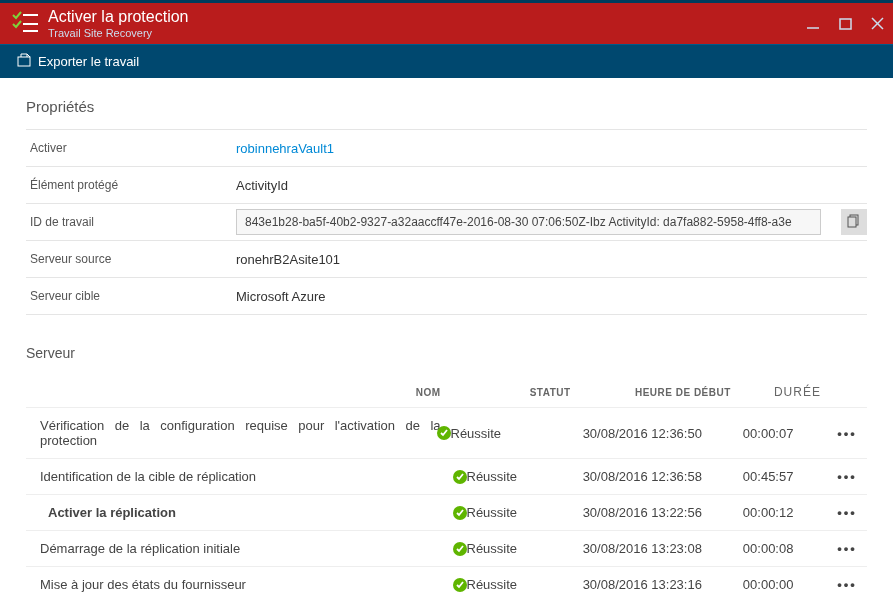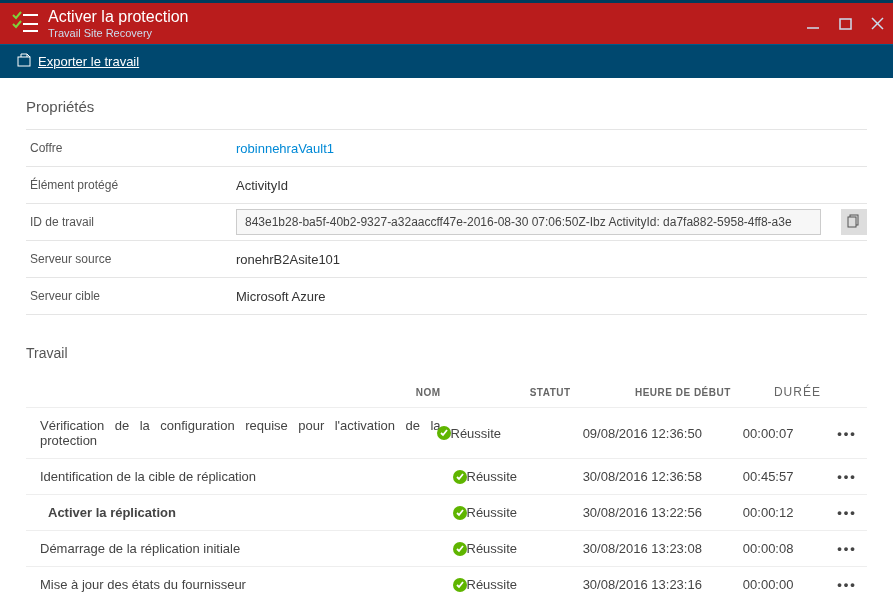--- a/index.html
+++ b/index.html
@@ -4,21 +4,21 @@
 <style>
   * { margin:0; padding:0; box-sizing:border-box; }
   body { font-family:"Segoe UI",Arial,sans-serif; font-size:13px; color:#333; background:#fff; width:893px; height:609px; overflow:hidden; }
   .titlebar { background:#b91c1c; color:#fff; height:44px; display:flex; align-items:center; padding-left:12px; border-top:3px solid #003c5c; position:relative;}
   .titlebar .icon { margin-right:10px; }
   .titlebar .tb-text { display:flex; flex-direction:column; line-height:1.2; }
   .titlebar .tb-title { font-size:16px; font-weight:300; color:#fff;}
   .titlebar .tb-sub { font-size:11px; color:#cde; }
   .winbtns { position:absolute; right:8px; top:0; height:44px; display:flex; align-items:center; gap:18px; color:#e0eef5; }
   .winbtns span { cursor:pointer; }
-  .toolbar { background:#00486f; height:34px; display:flex; align-items:center; padding-left:16px; color:#fff; border-top:1px solid #005a8a;text-decoration:underline;}
+  .toolbar { background:#00486f; height:34px; display:flex; align-items:center; padding-left:16px; color:#fff; border-top:1px solid #005a8a;}
   .toolbar .t-item { display:flex; align-items:center; gap:6px; font-size:13px; cursor:pointer; }
   .content { padding:20px 26px; }
   .section-title { font-size:15px; color:#555; margin-bottom:14px; }
   .props { border-top:1px solid #e5e5e5; }
   .prow { display:flex; align-items:center; border-bottom:1px solid #e5e5e5; min-height:37px; padding:3px 0;}
   .prow .plab { width:210px; padding-left:4px; font-size:12px; color:#555; }
   .prow .pval { flex:1; font-size:13px; color:#333; display:flex; gap:6px;}
   .pval a { color:#0089d6; text-decoration:none; }
   .idbox { flex:1; display:flex; align-items:center; gap:20px; }
   .idbox input { flex:1; border:1px solid #ccc; background:#f7f7f7; height:26px; padding:0 8px; font-size:12px; color:#444; }
@@ -77,21 +77,21 @@
     </span>
     <span>Exporter le travail</span>
   </div>
 </div>
 
 <div class="content">
   <div class="section-title">Propriétés</div>
 
   <div class="props">
     <div class="prow">
-      <div class="plab">Coffre</div>
+      <div class="plab">Activer</div>
       <div class="pval">
           <a href="#">robinnehraVault1</a>
         </div>
     </div>
     <div class="prow">
       <div class="plab">Élément protégé</div>
       <div class="pval">ActivityId</div>
     </div>
     <div class="prow">
       <div class="plab">ID de travail</div>
@@ -112,21 +112,21 @@
     <div class="prow">
       <div class="plab">Serveur source</div>
       <div class="pval">ronehrB2Asite101</div>
     </div>
     <div class="prow">
       <div class="plab">Serveur cible</div>
       <div class="pval">Microsoft Azure</div>
     </div>
   </div>
 
-  <div class="subhead">Travail</div>
+  <div class="subhead">Serveur</div>
 
   <table class="jobtable">
     <colgroup>
         <col style="width:420px">
         <col style="width:130px">
         <col style="width:160px">
         <col style="width:90px">
         <col style="width:40px">
       </colgroup>
     <thead>
@@ -144,21 +144,21 @@
           <td style="position: relative;">
             <span class="status-cell" style="margin-left: -16px;">
               <span class="succ-dot">
                 <svg width="10" height="10" viewBox="0 0 10 10">
                   <path d="M2 5 L4 7 L8 2" stroke="#fff" stroke-width="1.8" fill="none"></path>
                 </svg>
               </span>
               <span>Réussite</span>
             </span>
           </td>
-          <td>09/08/2016 12:36:50</td>
+          <td>30/08/2016 12:36:50</td>
           <td>00:00:07</td>
           <td class="ellips"><span>•••</span></td>
         </tr>
         <tr>
           <td class="name" style="padding-left: 14px; text-align: justify;">Identification de la cible de réplication</td>
           <td>
             <span class="status-cell">
               <span class="succ-dot">
                 <svg width="10" height="10" viewBox="0 0 10 10">
                   <path d="M2 5 L4 7 L8 2" stroke="#fff" stroke-width="1.8" fill="none"></path>

